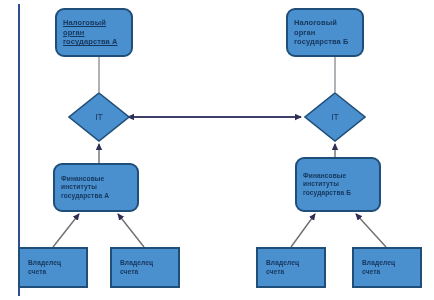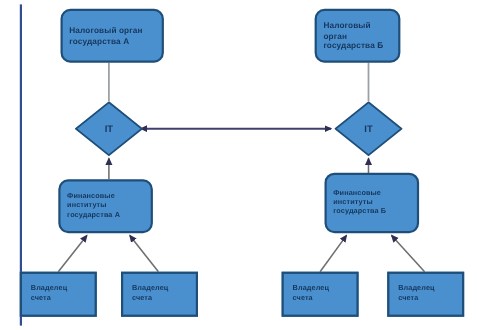--- a/index.html
+++ b/index.html
@@ -83,21 +83,21 @@
   .diamond .dlabel {
     position: absolute;
     left: 0;
     top: 0;
     width: 100%;
     height: 100%;
     display: flex;
     align-items: center;
     justify-content: center;
     font-size: 8.5px;
-    font-weight: bold;
+    font-weight: normal;
     color: #16365C;
   }
 </style>
 </head>
 <body>
 
 <div id="canvas">
 
   <div id="frame-line"></div>
 
@@ -121,21 +121,21 @@
 
     <line x1="335" y1="163" x2="335" y2="144" stroke="#6E6E6E" stroke-width="1.4" marker-end="url(#arrow-end)"></line>
 
     <line x1="53" y1="247" x2="79" y2="214" stroke="#6E6E6E" stroke-width="1.4" marker-end="url(#arrow-end)"></line>
     <line x1="144" y1="247" x2="118" y2="214" stroke="#6E6E6E" stroke-width="1.4" marker-end="url(#arrow-end)"></line>
 
     <line x1="291" y1="247" x2="315" y2="214" stroke="#6E6E6E" stroke-width="1.4" marker-end="url(#arrow-end)"></line>
     <line x1="386" y1="247" x2="356" y2="214" stroke="#6E6E6E" stroke-width="1.4" marker-end="url(#arrow-end)"></line>
   </svg>
 
-  <div class="node rounded tax-authority" style="left:55px; top:8px; width:94px; height:49px;">
+  <div class="node rounded tax-authority" style="left:55px; top:8px; width:78px; height:49px;text-decoration:underline;">
     <span class="label">Налоговый орган государства А</span>
   </div>
 
   <div class="node rounded tax-authority" style="left:286px; top:8px; width:78px; height:49px;">
     <span class="label">Налоговый орган государства Б</span>
   </div>
 
   <div class="diamond" style="left:68px; top:92px;">
     <svg class="shape" viewBox="0 0 62 50" xmlns="http://www.w3.org/2000/svg">
       <polygon points="31,1 61,25 31,49 1,25" fill="#4A90CE" stroke="#1F4E79" stroke-width="1.6"></polygon>

